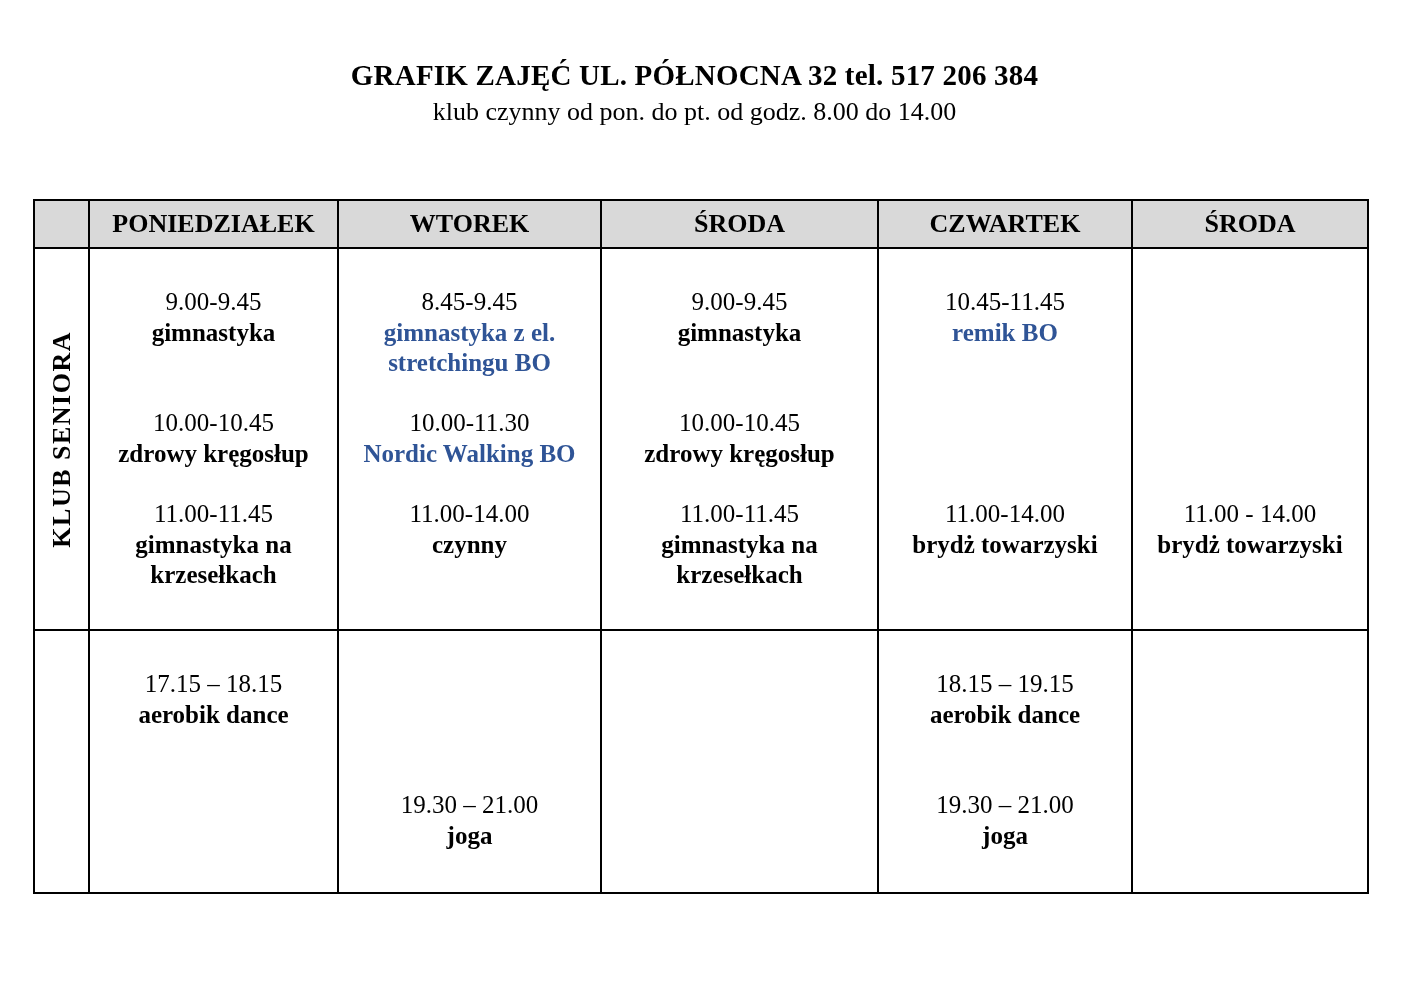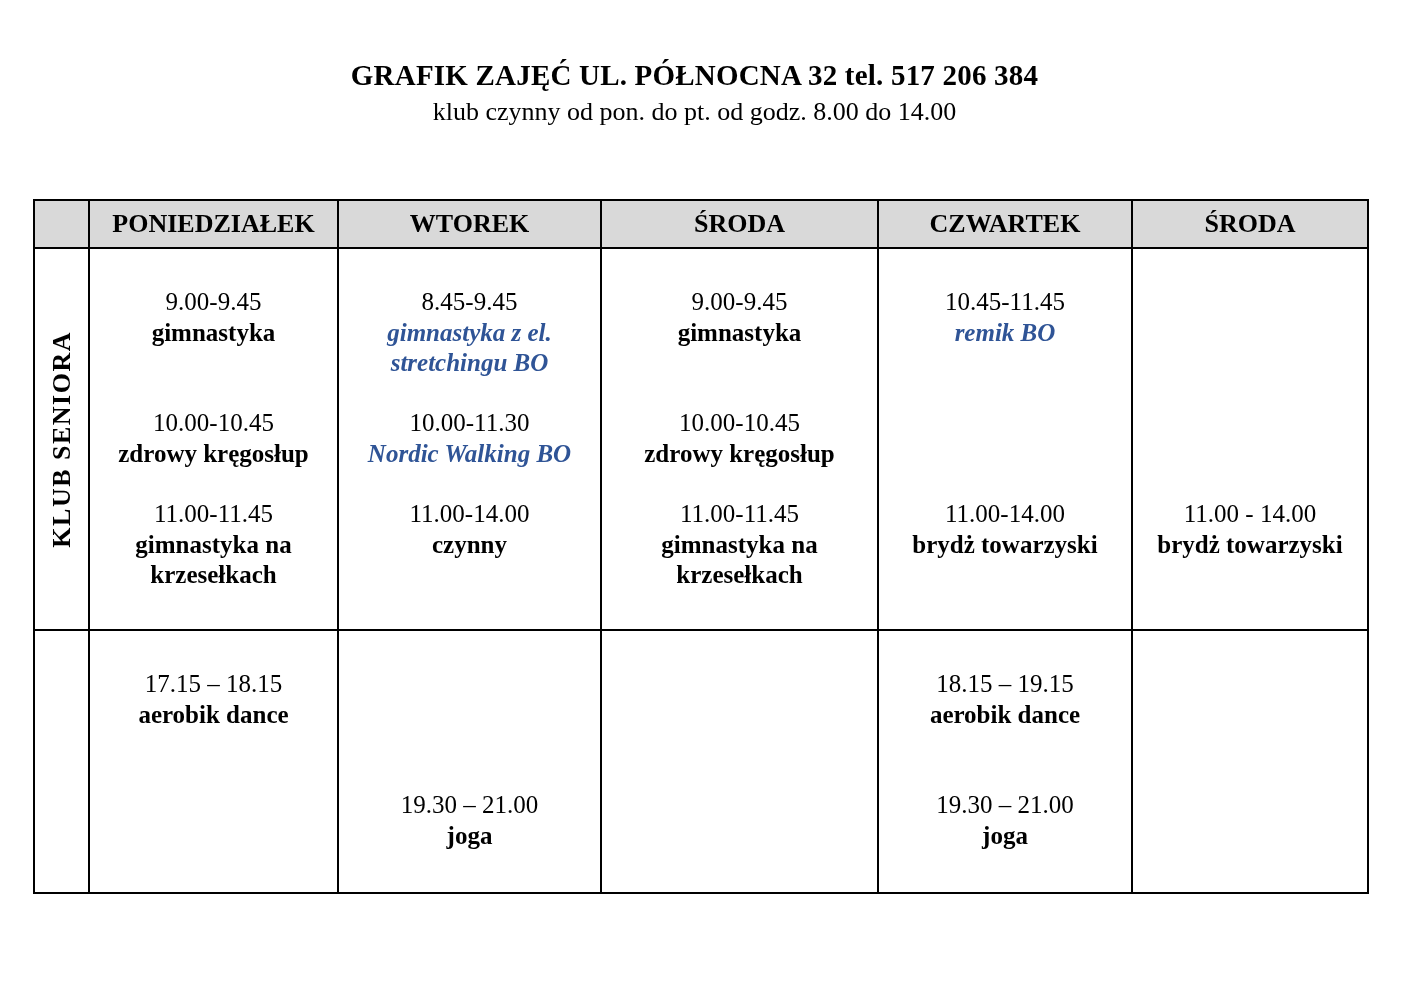--- a/index.html
+++ b/index.html
@@ -72,21 +72,21 @@
     white-space:nowrap;
   }
   .line{
     height:30.3px;
     line-height:30.3px;
     font-size:25px;
     text-align:center;
     white-space:nowrap;
   }
   .line.bold{font-weight:bold;text-align:center;}
-  .line.blue{font-weight:bold;color:var(--accent);font-style:italic;}
+  .line.blue{font-weight:bold;color:var(--accent);}
 </style>
 </head>
 <body>
 
 <div class="titles">
   <div class="doc-title">GRAFIK ZAJĘĆ UL. PÓŁNOCNA 32 tel. 517 206 384</div>
   <div class="doc-subtitle">klub czynny od pon. do pt. od godz. 8.00 do 14.00</div>
 </div>
 
 <table class="schedule">

